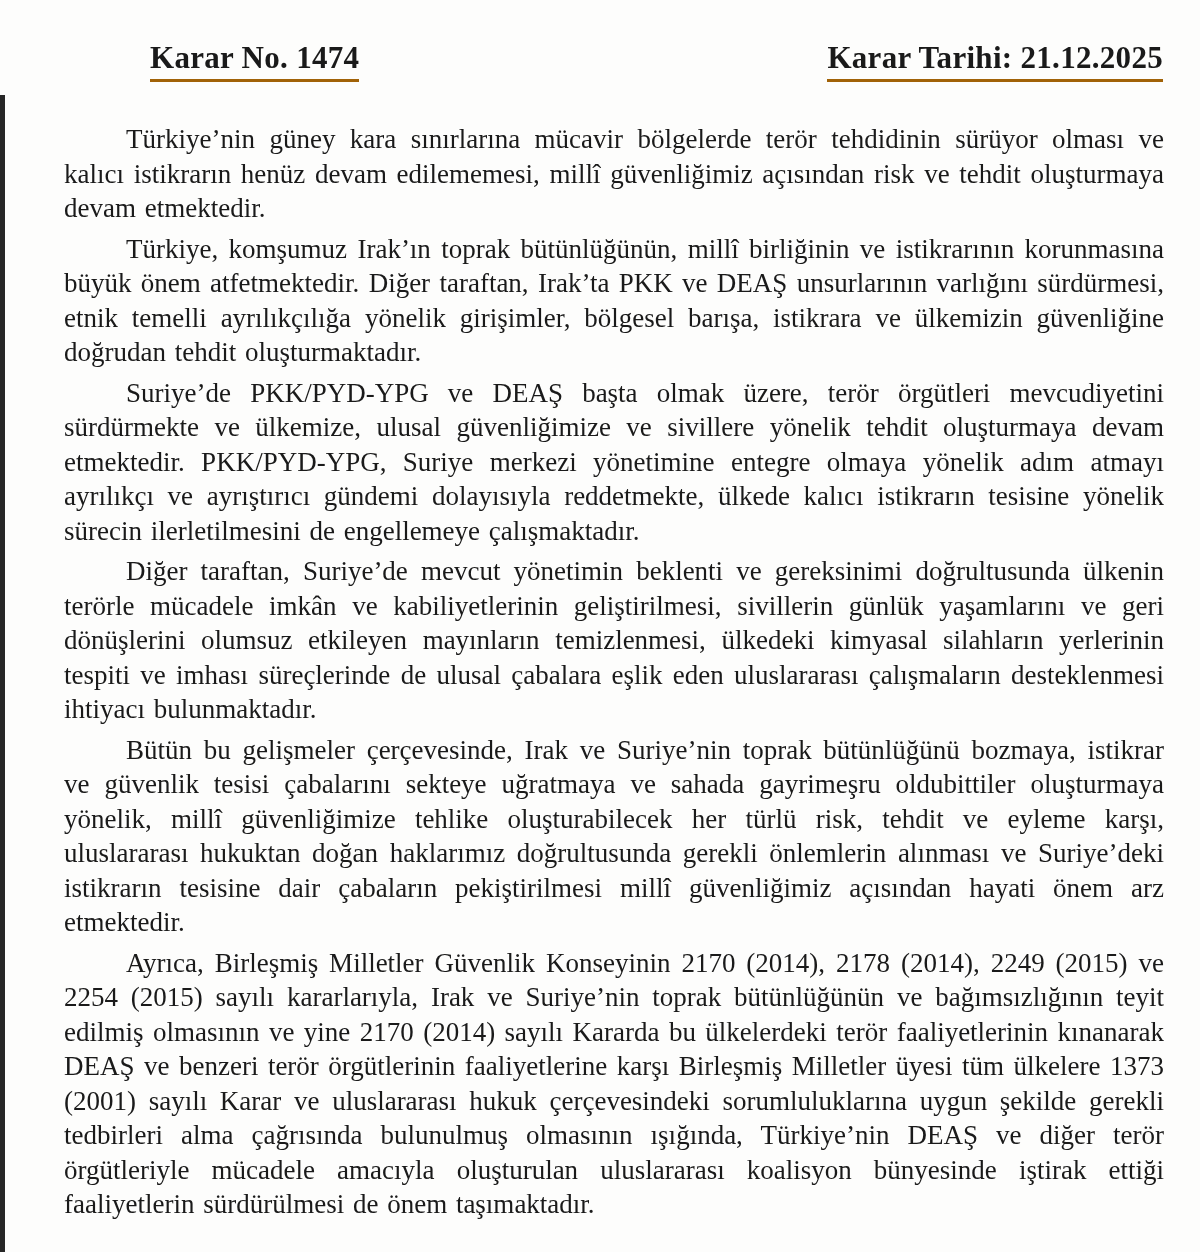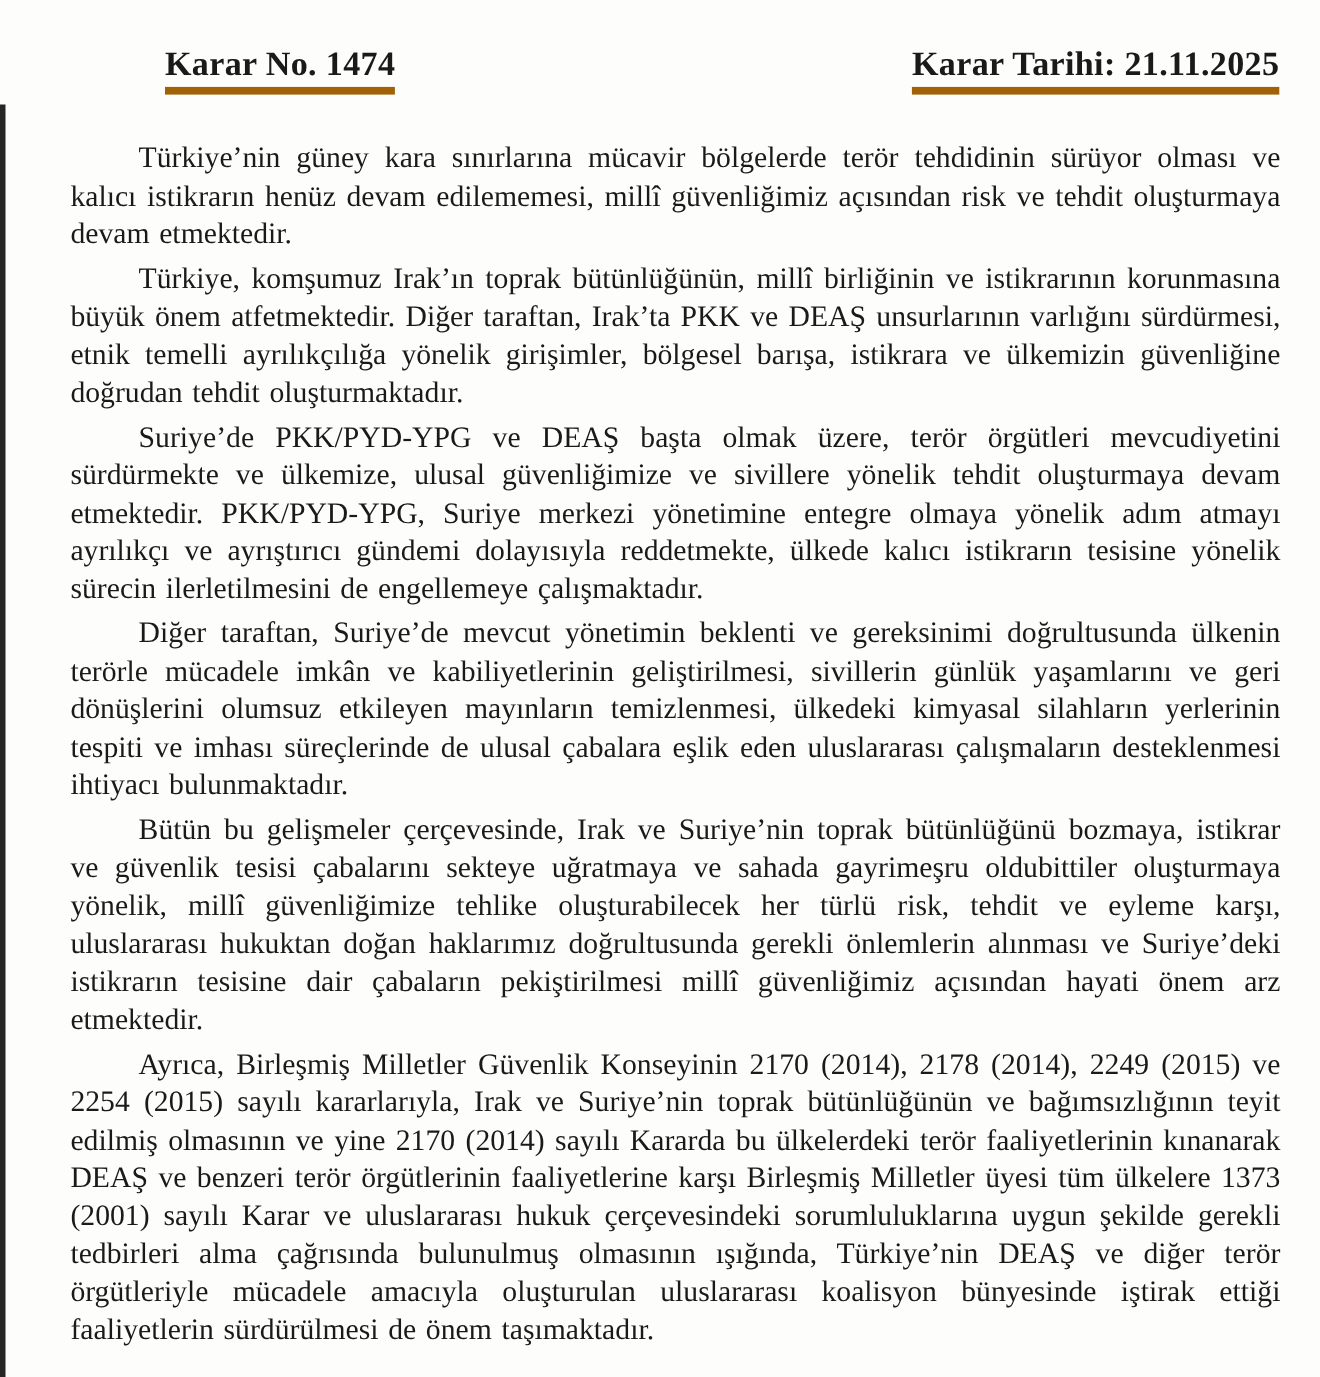--- a/index.html
+++ b/index.html
@@ -31,21 +31,21 @@
     display: flex;
     justify-content: space-between;
     align-items: baseline;
     padding: 40px 37px 0 150px;
   }
   .doc-title {
     font-weight: bold;
     font-size: 31px;
     line-height: 36px;
     letter-spacing: 0.3px;
-    border-bottom: 7px solid #a16207;
+    border-bottom: 3px solid #a16207;
     padding-bottom: 3px;
     white-space: nowrap;
   }
   .doc-body {
     margin-top: 40px;
     padding: 0 36px 0 64px;
   }
   .doc-body p {
     margin: 0 0 6px 0;
     font-size: 27px;
@@ -57,21 +57,21 @@
 </style>
 </head>
 <body>
 
 <div class="page">
 
   <div class="scan-edge"></div>
 
   <div class="doc-header">
     <span class="doc-title">Karar No. 1474</span>
-    <span class="doc-title">Karar Tarihi: 21.11.2025</span>
+    <span class="doc-title">Karar Tarihi: 21.12.2025</span>
   </div>
 
   <div class="doc-body">
     <p>Türkiye’nin güney kara sınırlarına mücavir bölgelerde terör tehdidinin sürüyor olması ve kalıcı istikrarın henüz devam edilememesi, millî güvenliğimiz açısından risk ve tehdit oluşturmaya devam etmektedir.</p>
     <p>Türkiye, komşumuz Irak’ın toprak bütünlüğünün, millî birliğinin ve istikrarının korunmasına büyük önem atfetmektedir. Diğer taraftan, Irak’ta PKK ve DEAŞ unsurlarının varlığını sürdürmesi, etnik temelli ayrılıkçılığa yönelik girişimler, bölgesel barışa, istikrara ve ülkemizin güvenliğine doğrudan tehdit oluşturmaktadır.</p>
     <p>Suriye’de PKK/PYD-YPG ve DEAŞ başta olmak üzere, terör örgütleri mevcudiyetini sürdürmekte ve ülkemize, ulusal güvenliğimize ve sivillere yönelik tehdit oluşturmaya devam etmektedir. PKK/PYD-YPG, Suriye merkezi yönetimine entegre olmaya yönelik adım atmayı ayrılıkçı ve ayrıştırıcı gündemi dolayısıyla reddetmekte, ülkede kalıcı istikrarın tesisine yönelik sürecin ilerletilmesini de engellemeye çalışmaktadır.</p>
     <p>Diğer taraftan, Suriye’de mevcut yönetimin beklenti ve gereksinimi doğrultusunda ülkenin terörle mücadele imkân ve kabiliyetlerinin geliştirilmesi, sivillerin günlük yaşamlarını ve geri dönüşlerini olumsuz etkileyen mayınların temizlenmesi, ülkedeki kimyasal silahların yerlerinin tespiti ve imhası süreçlerinde de ulusal çabalara eşlik eden uluslararası çalışmaların desteklenmesi ihtiyacı bulunmaktadır.</p>
     <p>Bütün bu gelişmeler çerçevesinde, Irak ve Suriye’nin toprak bütünlüğünü bozmaya, istikrar ve güvenlik tesisi çabalarını sekteye uğratmaya ve sahada gayrimeşru oldubittiler oluşturmaya yönelik, millî güvenliğimize tehlike oluşturabilecek her türlü risk, tehdit ve eyleme karşı, uluslararası hukuktan doğan haklarımız doğrultusunda gerekli önlemlerin alınması ve Suriye’deki istikrarın tesisine dair çabaların pekiştirilmesi millî güvenliğimiz açısından hayati önem arz etmektedir.</p>
     <p>Ayrıca, Birleşmiş Milletler Güvenlik Konseyinin 2170 (2014), 2178 (2014), 2249 (2015) ve 2254 (2015) sayılı kararlarıyla, Irak ve Suriye’nin toprak bütünlüğünün ve bağımsızlığının teyit edilmiş olmasının ve yine 2170 (2014) sayılı Kararda bu ülkelerdeki terör faaliyetlerinin kınanarak DEAŞ ve benzeri terör örgütlerinin faaliyetlerine karşı Birleşmiş Milletler üyesi tüm ülkelere 1373 (2001) sayılı Karar ve uluslararası hukuk çerçevesindeki sorumluluklarına uygun şekilde gerekli tedbirleri alma çağrısında bulunulmuş olmasının ışığında, Türkiye’nin DEAŞ ve diğer terör örgütleriyle mücadele amacıyla oluşturulan uluslararası koalisyon bünyesinde iştirak ettiği faaliyetlerin sürdürülmesi de önem taşımaktadır.</p>
   </div>

